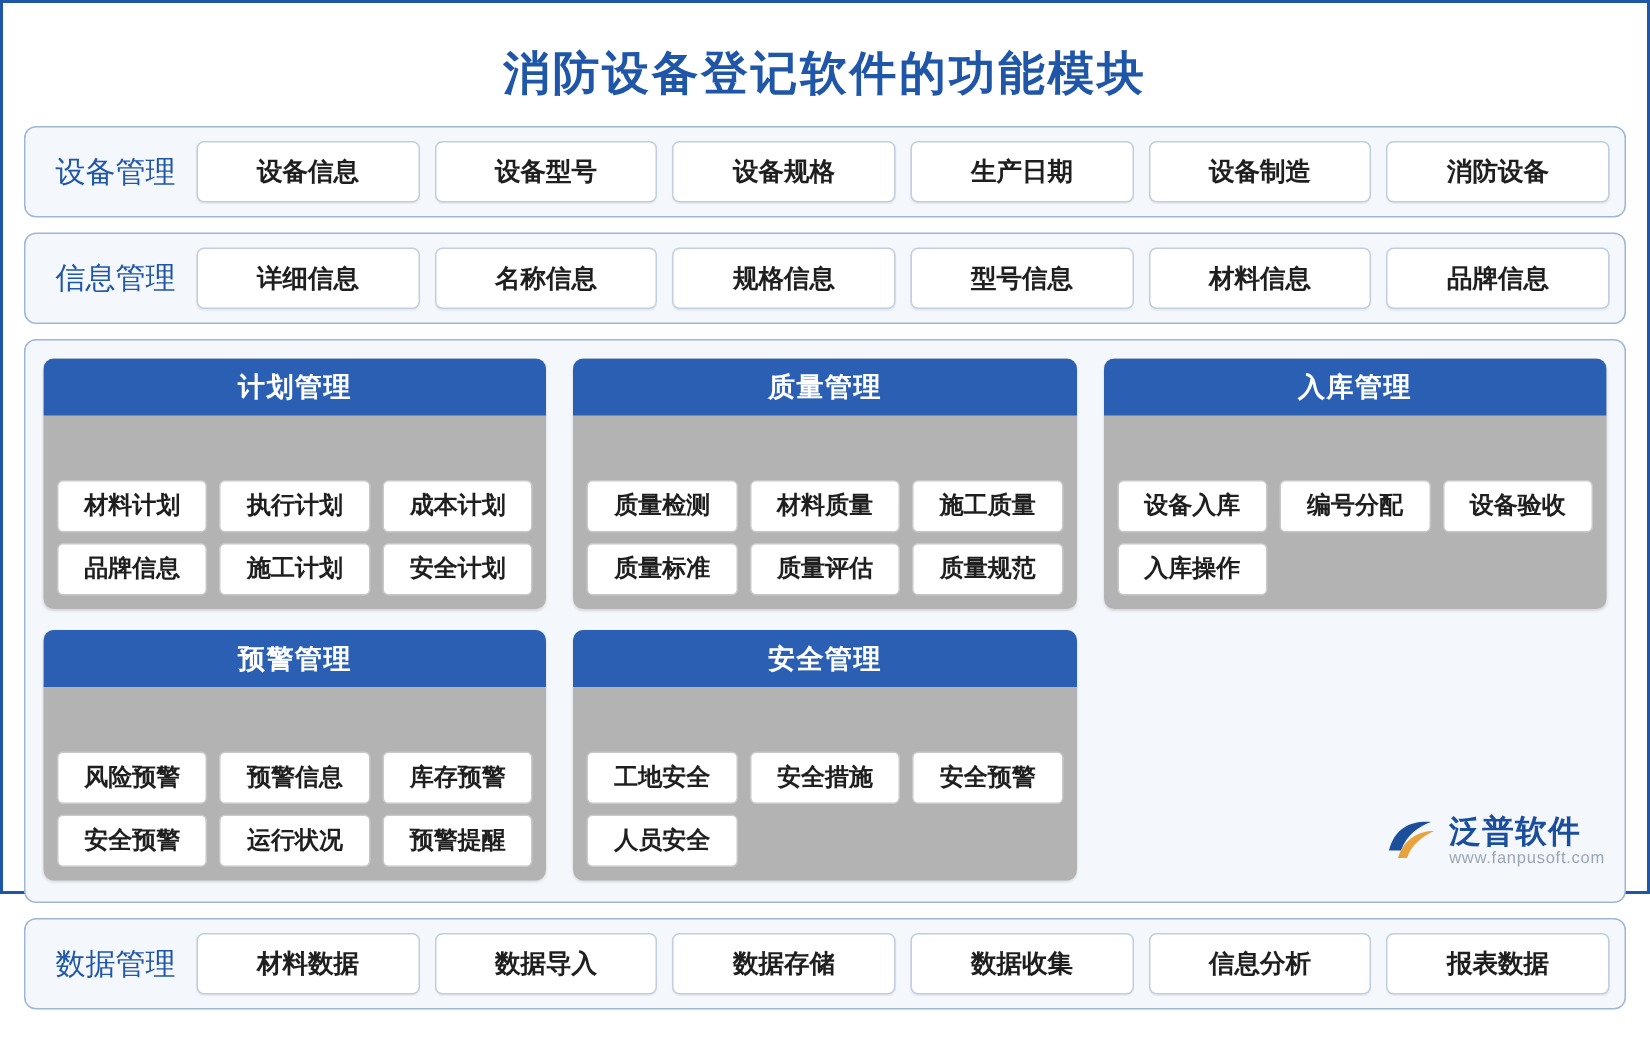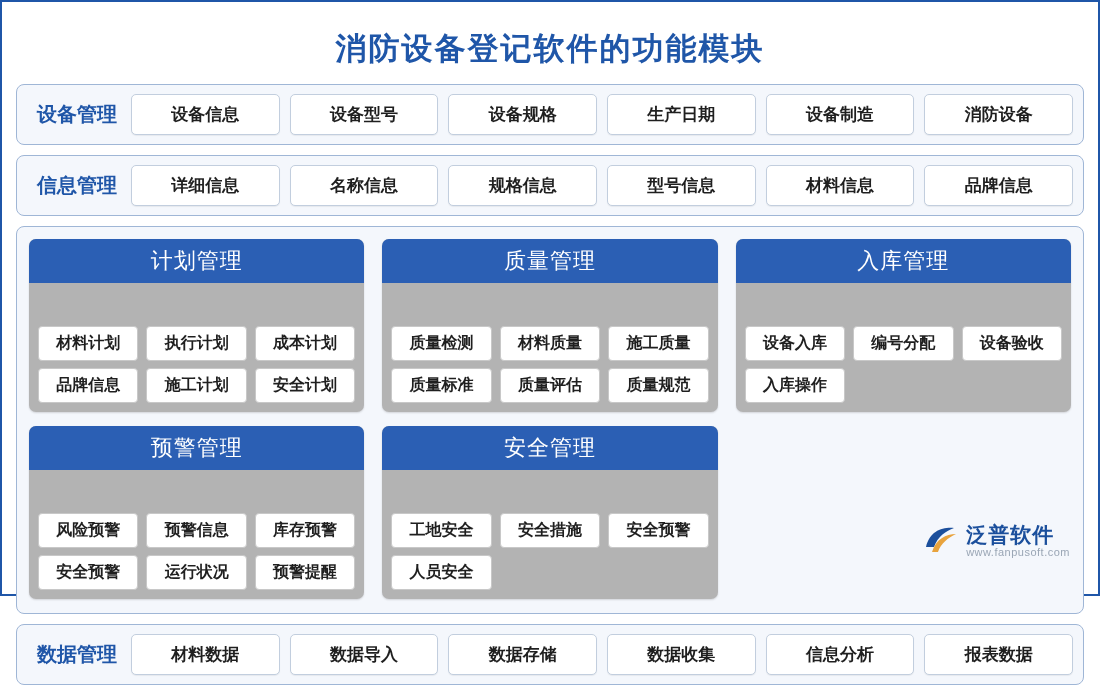--- a/index.html
+++ b/index.html
@@ -38,21 +38,21 @@
     border-radius: 8px;
     background: #f4f7fc;
     display: flex;
     align-items: center;
     padding: 9px 10px;
     box-sizing: border-box;
   }
   .row-label {
     flex: 0 0 auto;
     font-size: 20px;
-    font-weight: bold;
+    font-weight: normal;
     color: #1f56a8;
     padding: 0 14px 0 10px;
     white-space: nowrap;
   }
   .row-items {
     flex: 1 1 auto;
     display: flex;
     gap: 10px;
     align-items: flex-end;
   }
@@ -86,22 +86,22 @@
   .card {
     background: #b3b3b3;
     border-radius: 7px;
     padding: 0 0 9px 0;
     box-shadow: 0 1px 2px rgba(0,0,0,0.14);
     overflow: hidden;
   }
   .card-head {
     background: #2b5fb4;
     color: #ffffff;
-    font-size: 22px;
-    font-weight: normal;
+    font-size: 18px;
+    font-weight: bold;
     text-align: center;
     padding: 7px 0;
     letter-spacing: 1px;
   }
   .card-body {
     display: grid;
     grid-template-columns: repeat(3, 1fr);
     gap: 7px 8px;
     padding: 9px 9px 0 9px;
     margin-top: 34px;
@@ -121,21 +121,21 @@
     white-space: nowrap;
   }
   
   .bottom-band {
     margin: 0 14px 10px 14px;
   }
   
   .logo {
     position: absolute;
     right: 28px;
-    bottom: 36px;
+    bottom: 16px;
     display: flex;
     align-items: center;
     gap: 8px;
   }
   .logo-mark {
     width: 34px;
     height: 30px;
     position: relative;
   }
   .logo-text {

